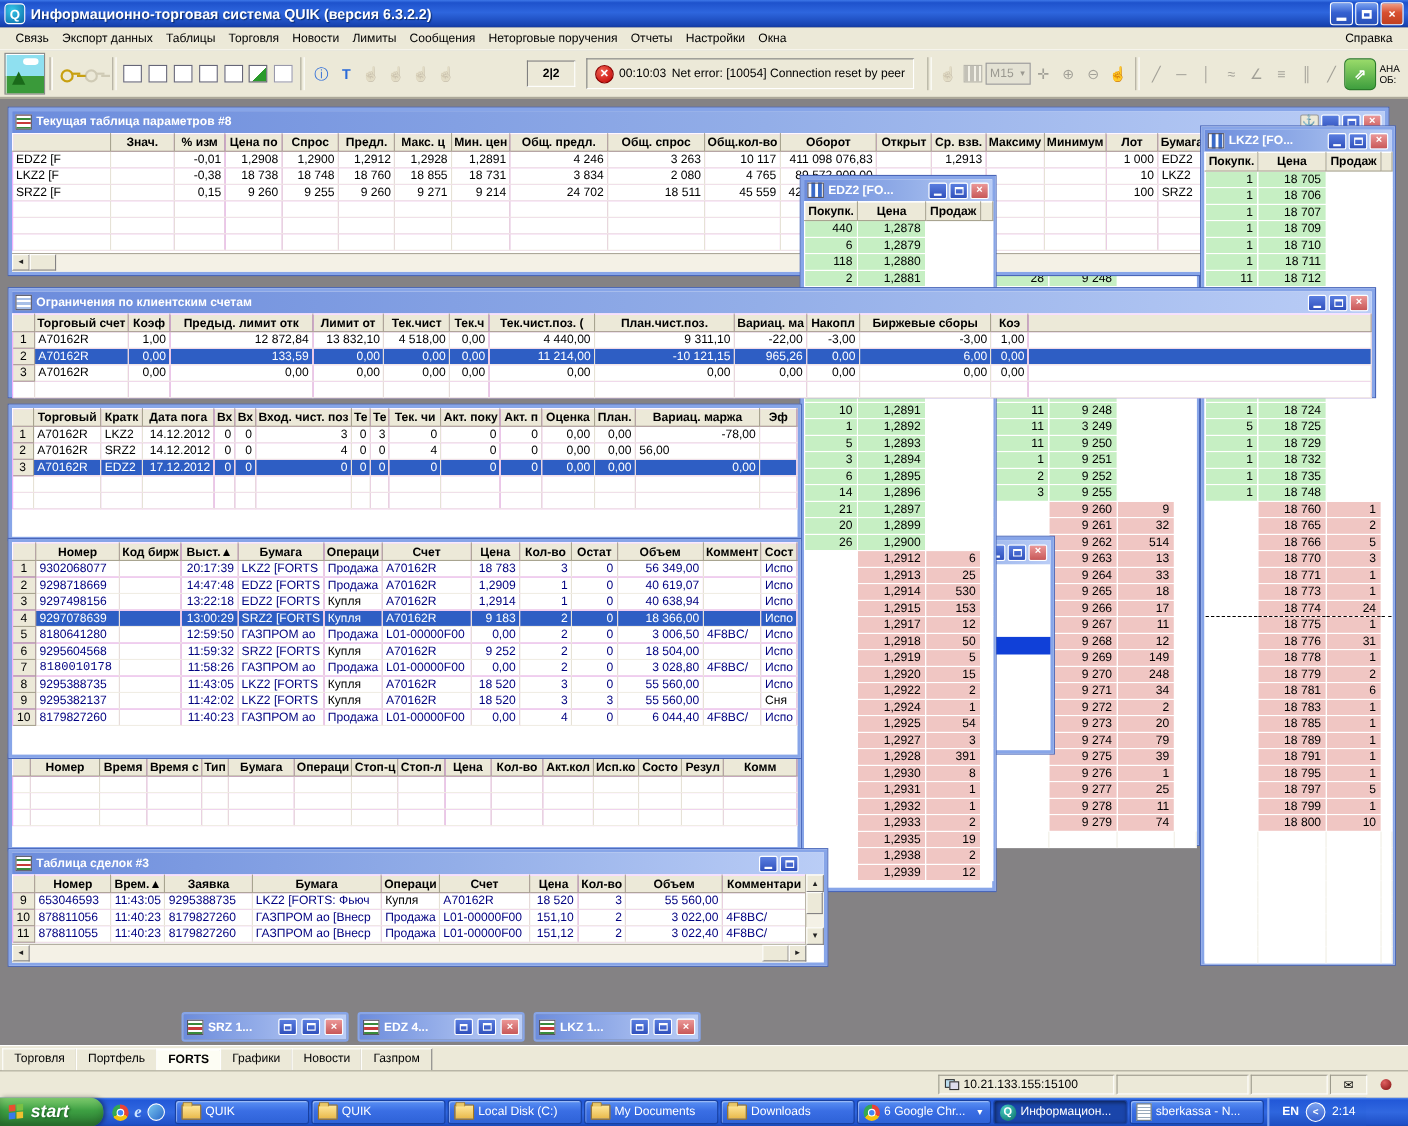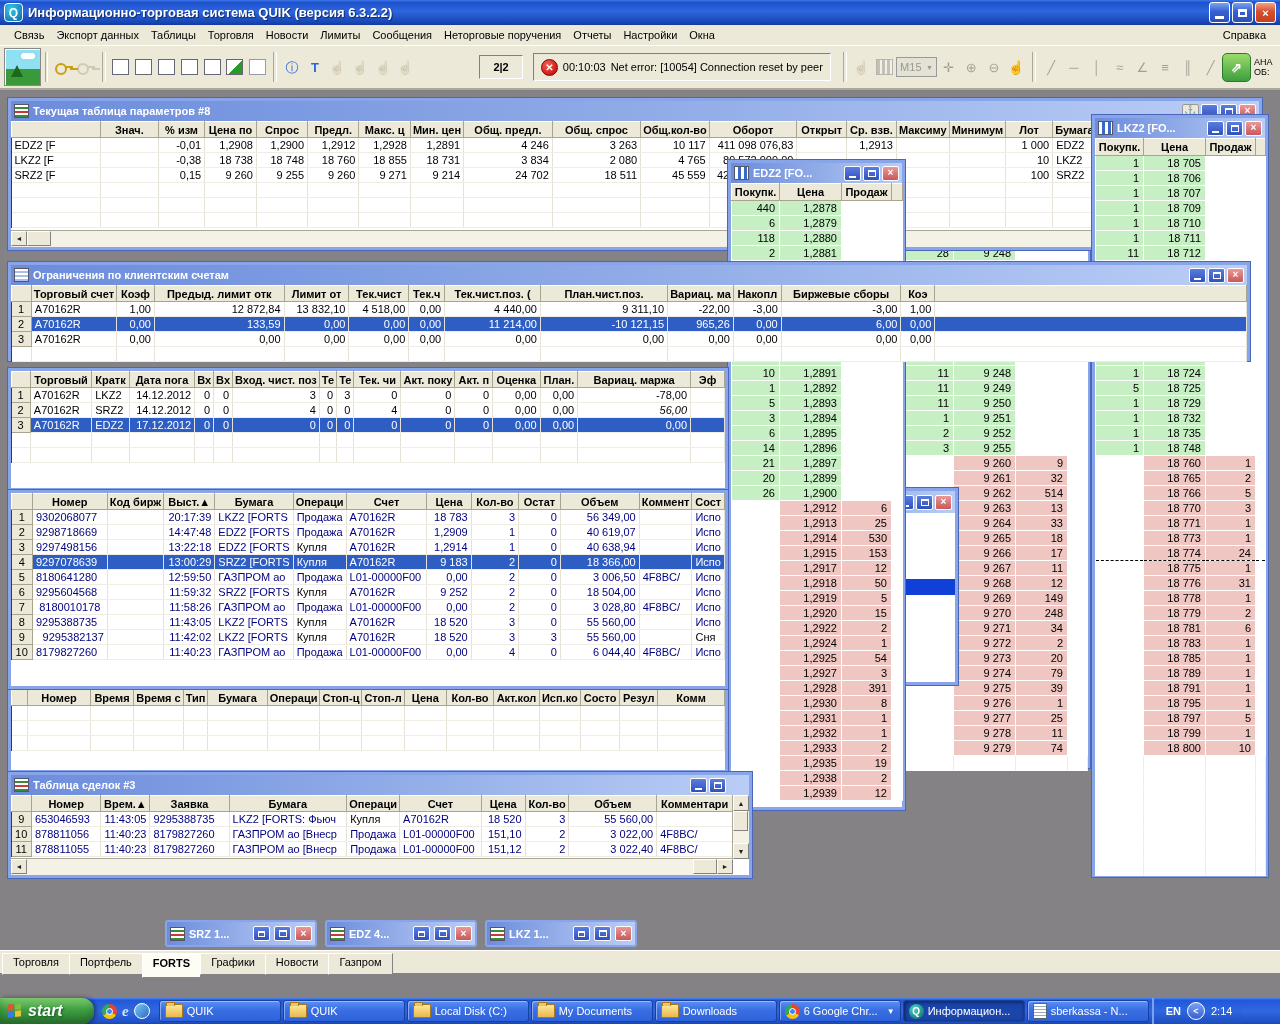--- a/index.html
+++ b/index.html
@@ -66,21 +66,21 @@
     background:linear-gradient(180deg,#5A7EE0,#3050BC);display:flex;align-items:center;justify-content:center;position:relative}
   .wbtn.close{background:linear-gradient(180deg,#EC9898,#C85858)}
   .wbtn .i-min{width:7px;height:2px;background:#fff;margin-top:8px}
   .wbtn .i-max{width:8px;height:7px;border:1px solid #fff;border-top-width:2px;box-sizing:border-box}
   .wbtn .i-x{color:#fff;font-size:10px;font-weight:bold;line-height:1}
   .wbtn .i-anchor{color:#fff;font-size:10px;font-weight:bold;line-height:1}
   .wbtn.flat{background:#ECE9D8;border-color:#999}
   .wbtn.flat .i-anchor{color:#333}
 
   
-  .grid{border-collapse:collapse;table-layout:fixed;background:#0c4a6e}
+  .grid{border-collapse:collapse;table-layout:fixed;background:#f0abfc}
   .grid th{background:#ECE9D8;border:1px solid #A8A490;border-top-color:#FFF;border-left-color:#FFF;
     font-weight:bold;height:15px;padding:0 2px;overflow:hidden;white-space:nowrap;text-align:center;font-size:11px;color:#000}
   .grid td{height:14px;padding:0 3px;border-right:1px solid #E6E2D6;border-bottom:1px solid #F0EDE4;
     overflow:hidden;white-space:nowrap;font-size:11px;color:#000;background:#fff}
   .grid td.rowhead{background:#ECE9D8;border-right:1px solid #A8A490;border-bottom:1px solid #A8A490;text-align:center}
   .grid td.navy{color:#000080}
   .grid td.blk{color:#000}
   .grid tr.sel td{background:#2E5EC4;color:#fff}
   .grid tr.sel td.rowhead{background:#ECE9D8;color:#000}
 
@@ -384,21 +384,21 @@
               <td class="c3"></td>
             </tr>
             <tr class="bid">
               <td class="c0">11</td>
               <td class="c1">9 248</td>
               <td class="c2"></td>
               <td class="c3"></td>
             </tr>
             <tr class="bid">
               <td class="c0">11</td>
-              <td class="c1">9 249</td>
+              <td class="c1">3 249</td>
               <td class="c2"></td>
               <td class="c3"></td>
             </tr>
             <tr class="bid">
               <td class="c0">11</td>
               <td class="c1">9 250</td>
               <td class="c2"></td>
               <td class="c3"></td>
             </tr>
             <tr class="bid">
@@ -1564,21 +1564,21 @@
               <td style="text-align: right;">0</td>
               <td style="text-align: right;">0</td>
               <td style="text-align: right;">4</td>
               <td style="text-align: right;">0</td>
               <td style="text-align: right;">0</td>
               <td style="text-align: right;">4</td>
               <td style="text-align: right;">0</td>
               <td style="text-align: right;">0</td>
               <td style="text-align: right;">0,00</td>
               <td style="text-align: right;">0,00</td>
-              <td style="text-align: right; font-style: italic;">56,00</td>
+              <td style="">56,00</td>
               <td style="text-align: left;"></td>
             </tr>
             <tr class="sel">
               <td class="rowhead" style="text-align: center;">3</td>
               <td style="text-align: left;">A70162R</td>
               <td style="text-align: left;">EDZ2</td>
               <td style="text-align: right;">17.12.2012</td>
               <td style="text-align: right;">0</td>
               <td style="text-align: right;">0</td>
               <td style="text-align: right;">0</td>
@@ -1855,21 +1855,21 @@
               <td class="navy" style="text-align: left;">A70162R</td>
               <td class="navy" style="text-align: right;">9 252</td>
               <td class="navy" style="text-align: right;">2</td>
               <td class="navy" style="text-align: right;">0</td>
               <td class="navy" style="text-align: right;">18 504,00</td>
               <td class="navy" style="text-align: left;"></td>
               <td class="navy" style="text-align: left;">Испо</td>
             </tr>
             <tr>
               <td class="rowhead" style="text-align: center;">7</td>
-              <td class="navy" style="text-align: center;">8180010178</td>
+              <td class="navy" style="text-align: left; font-family: Liberation Mono, monospace;">8180010178</td>
               <td class="navy" style="text-align: left;"></td>
               <td class="navy" style="text-align: right;">11:58:26</td>
               <td class="navy" style="text-align: left;">ГАЗПРОМ ао</td>
               <td class="navy" style="text-align: left;">Продажа</td>
               <td class="navy" style="text-align: left;">L01-00000F00</td>
               <td class="navy" style="text-align: right;">0,00</td>
               <td class="navy" style="text-align: right;">2</td>
               <td class="navy" style="text-align: right;">0</td>
               <td class="navy" style="text-align: right;">3 028,80</td>
               <td class="navy" style="text-align: left;">4F8BC/</td>
@@ -1885,21 +1885,21 @@
               <td class="navy" style="text-align: left;">A70162R</td>
               <td class="navy" style="text-align: right;">18 520</td>
               <td class="navy" style="text-align: right;">3</td>
               <td class="navy" style="text-align: right;">0</td>
               <td class="navy" style="text-align: right;">55 560,00</td>
               <td class="navy" style="text-align: left;"></td>
               <td class="navy" style="text-align: left;">Испо</td>
             </tr>
             <tr>
               <td class="rowhead" style="text-align: center;">9</td>
-              <td class="navy" style="text-align: right;">9295382137</td>
+              <td class="navy" style="text-align: left;">9295382137</td>
               <td class="navy" style="text-align: left;"></td>
               <td class="navy" style="text-align: right;">11:42:02</td>
               <td class="navy" style="text-align: left;">LKZ2 [FORTS</td>
               <td class="blk" style="text-align: left;">Купля</td>
               <td class="navy" style="text-align: left;">A70162R</td>
               <td class="navy" style="text-align: right;">18 520</td>
               <td class="navy" style="text-align: right;">3</td>
               <td class="navy" style="text-align: right;">3</td>
               <td class="navy" style="text-align: right;">55 560,00</td>
               <td class="navy" style="text-align: left;"></td>
@@ -2067,20 +2067,34 @@
 
   <div class="tabsrow">
       <div class="tab">Торговля</div>
       <div class="tab">Портфель</div>
       <div class="tab active">FORTS</div>
       <div class="tab">Графики</div>
       <div class="tab">Новости</div>
       <div class="tab">Газпром</div>
     </div>
 
+  <div class="statusrow">
+    <div class="spanel" style="width:160px">
+      <span class="neticon"></span>
+      <span>10.21.133.155:15100</span>
+    </div>
+    <div class="spanel" style="width:120px"></div>
+    <div class="spanel" style="width:70px"></div>
+    <div class="spanel" style="width:34px;justify-content:center">
+      <span>✉</span>
+    </div>
+    <div class="spanel" style="width:30px;justify-content:center;border:none">
+      <span class="reddot"></span>
+    </div>
+  </div>
 
   <div class="taskbar">
     <div class="startbtn">
       <span class="winflag">
           <b></b>
           <b></b>
           <b></b>
           <b></b>
         </span>
       <span>start</span>

